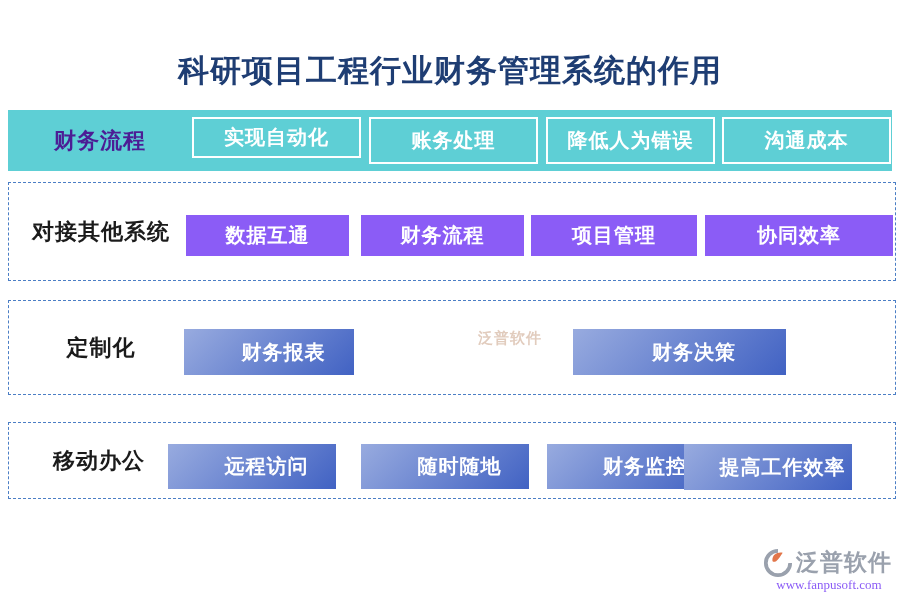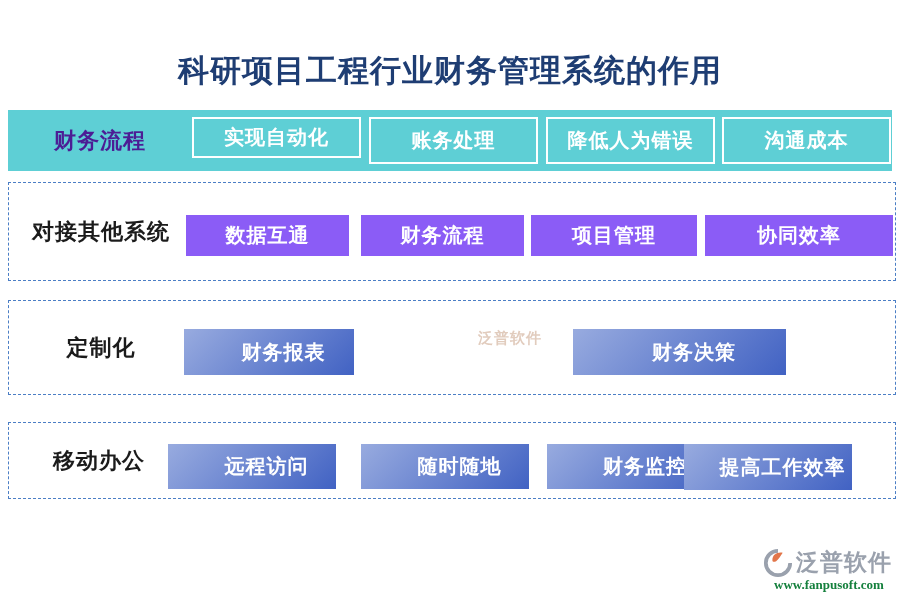--- a/index.html
+++ b/index.html
@@ -53,21 +53,21 @@
   }
   
   .footer-logo { position:absolute; left:763px; top:548px; width:132px; }
   .footer-top { display:flex; align-items:center; }
   .brand-icon { width:30px; height:30px; flex:0 0 auto; }
   .brand-name {
     font-size:23px; font-weight:bold; color:#9aa1ad;
     letter-spacing:1px; margin-left:3px; line-height:30px;
   }
   .brand-url {
-    font-size:13px; font-weight:bold; color:#15803d;
+    font-size:13px; font-weight:normal; color:#8b5cf6;
     text-align:center; margin-top:-1px; text-decoration:none; display:block;
   }
 </style>
 </head>
 <body>
 
 <div class="canvas">
 
   <h1 class="title">科研项目工程行业财务管理系统的作用</h1>
 

